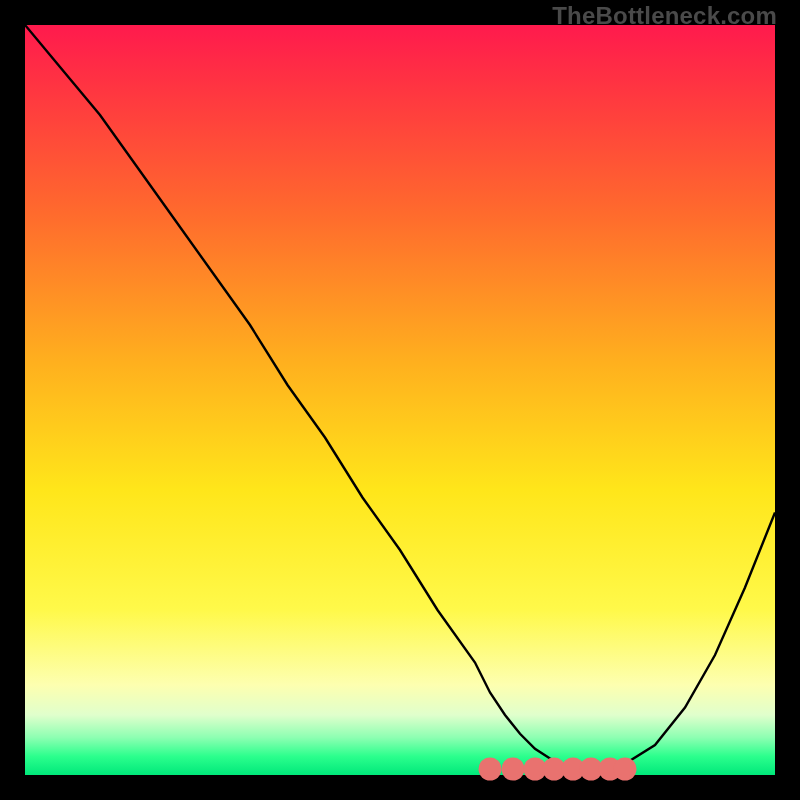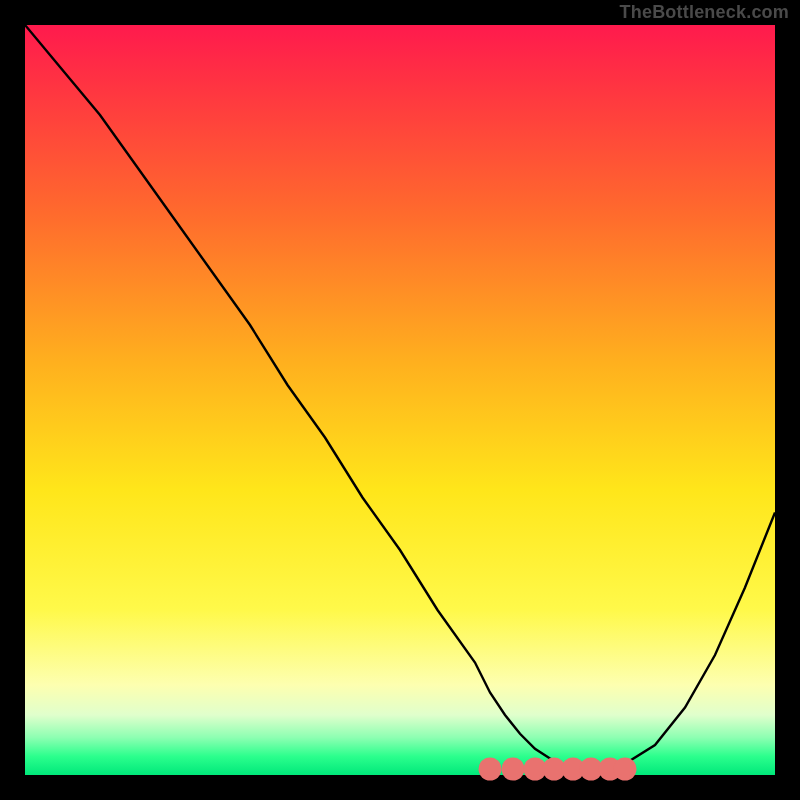--- a/index.html
+++ b/index.html
@@ -14,21 +14,21 @@
           #ffe61a 62%,
           #fff94a 78%,
           #fdffb0 88%,
           #e0ffcc 92%,
           #8dffb2 95%,
           #2cff8d 97.5%,
           #00e87a 100%)}
   .curve{position:absolute;left:0;top:0;width:750px;height:750px;pointer-events:none}
   .dots{position:absolute;left:0;top:0;width:750px;height:750px}
   .dot{position:absolute;width:23px;height:23px;border-radius:50%;background:#e9726f;transform:translate(-50%,-50%)}
-  .brand{position:absolute;right:11px;top:2px;color:#4a4a4a;font-size:18px;font-weight:600;letter-spacing:0.2px}
+  .brand{position:absolute;right:23px;top:2px;color:#4a4a4a;font-size:24px;font-weight:600;letter-spacing:0.2px}
 </style>
 </head>
 <body>
 
 <div class="frame">
   <div class="plot">
     <div class="grad"></div>
     <svg class="curve" viewBox="0 0 750 750" preserveAspectRatio="none">
       <path id="curve-path" d="M0.0 0.0 L37.5 45.0 L75.0 90.0 L112.5 142.5 L150.0 195.0 L187.5 247.5 L225.0 300.0 L262.5 360.0 L300.0 412.5 L337.5 472.5 L375.0 525.0 L412.5 585.0 L450.0 637.5 L465.0 667.5 L480.0 690.0 L495.0 708.8 L510.0 723.8 L525.0 733.5 L540.0 740.3 L555.0 744.0 L570.0 745.5 L585.0 744.0 L600.0 738.8 L630.0 720.0 L660.0 682.5 L690.0 630.0 L720.0 562.5 L750.0 487.5 " fill="none" stroke="#000" stroke-width="2.4"></path>
     </svg>

